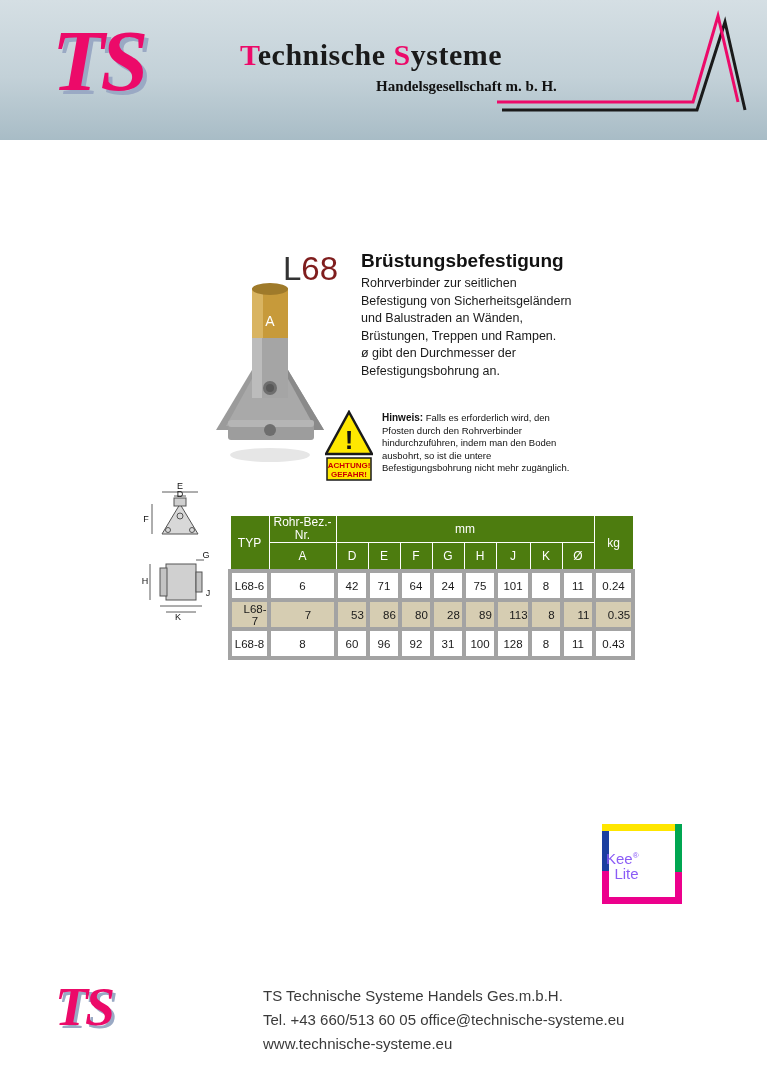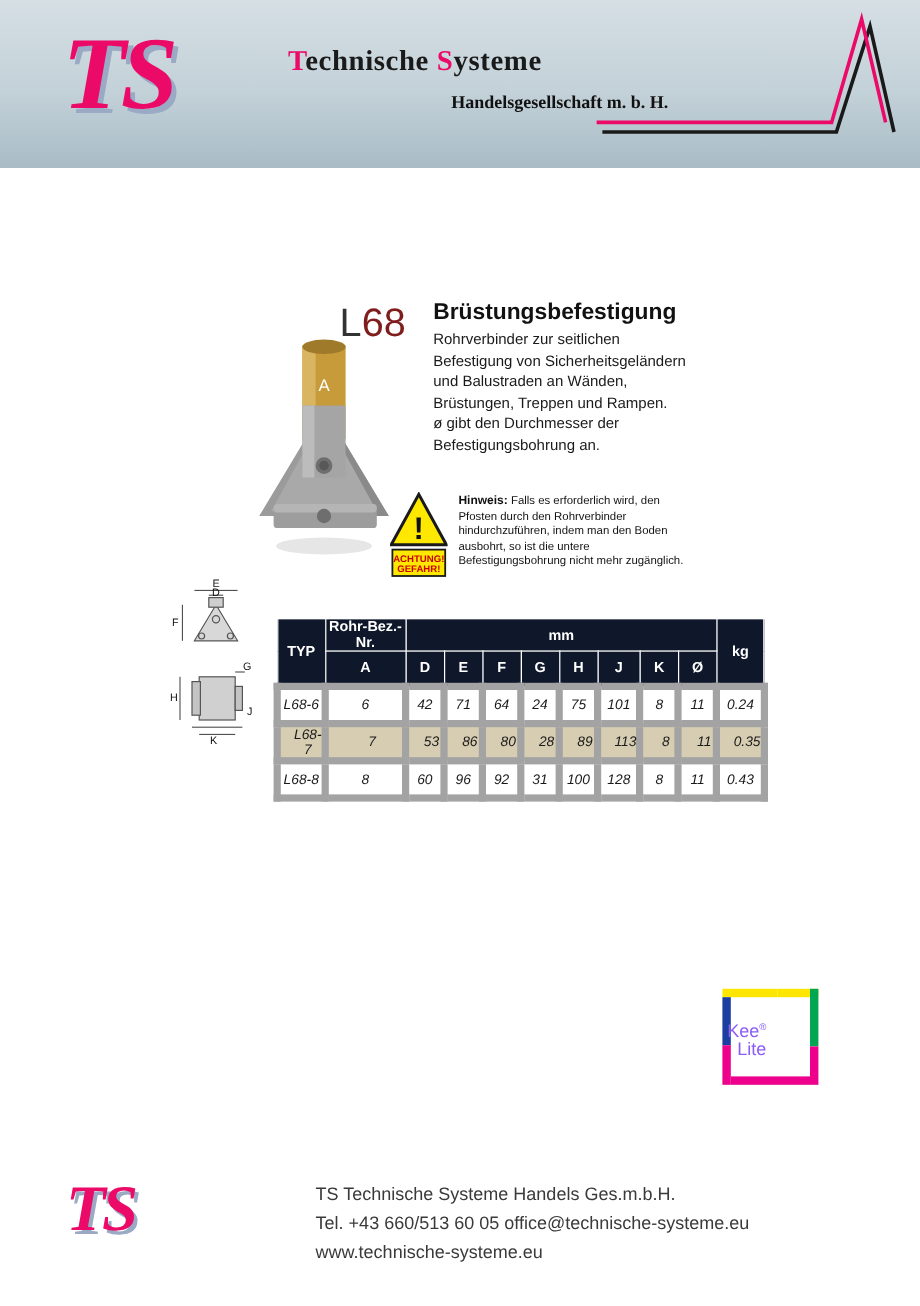--- a/index.html
+++ b/index.html
@@ -37,21 +37,21 @@
     font-style: italic;
     color: #ec0a69;
     letter-spacing: -4px;
     text-shadow: 4px 4px 0 #9aa9c4;
     line-height: 1;
   }
   .brand-title {
     position: absolute;
     left: 240px; top: 38px;
     font-family: "Liberation Serif", serif;
-    font-size: 24px;
+    font-size: 30px;
     font-weight: bold;
     color: #1a1a1a;
     letter-spacing: 0.5px;
   }
   .brand-title .pink {
     color: #ec0a69;
   }
   .brand-sub {
     position: absolute;
     left: 376px; top: 78px;
@@ -144,38 +144,37 @@
     border-collapse: collapse;
     font-size: 11.5px;
     color: #1a1a1a;
   }
   table.spec th, table.spec td {
     border: 1px solid #ffffff;
     text-align: center;
     padding: 0;
   }
   table.spec thead th {
-    background: #0f172a;
+    background: #4d7c0f;
     color: #ffffff;
-    font-weight: bold;
+    font-weight: normal;
     font-size: 12px;
   }
   .th-typ { width: 38px; height: 52px; }
   .th-rohr { width: 66px; height: 26px; font-size: 11.5px; line-height: 13px; }
   .th-mm { height: 26px; font-size: 12px; }
   .th-kg { width: 38px; height: 52px; }
   .th-sub { height: 26px; font-size: 11.5px; }
   .w-col { width: 31px; }
   .w-col-wide { width: 33px; }
   table.spec tbody td {
     height: 25px;
     background: #ffffff;
-    border: 6px solid #a3a3a3;
+    border: 4px solid #a3a3a3;
     font-size: 11.5px;
-    font-style: italic;
   }
   table.spec tbody tr.alt td {
     background: #d6cdb2;
     padding-left: 11px;
   }
 
   
   .keelite {
     position: absolute;
     left: 598px; top: 680px;

